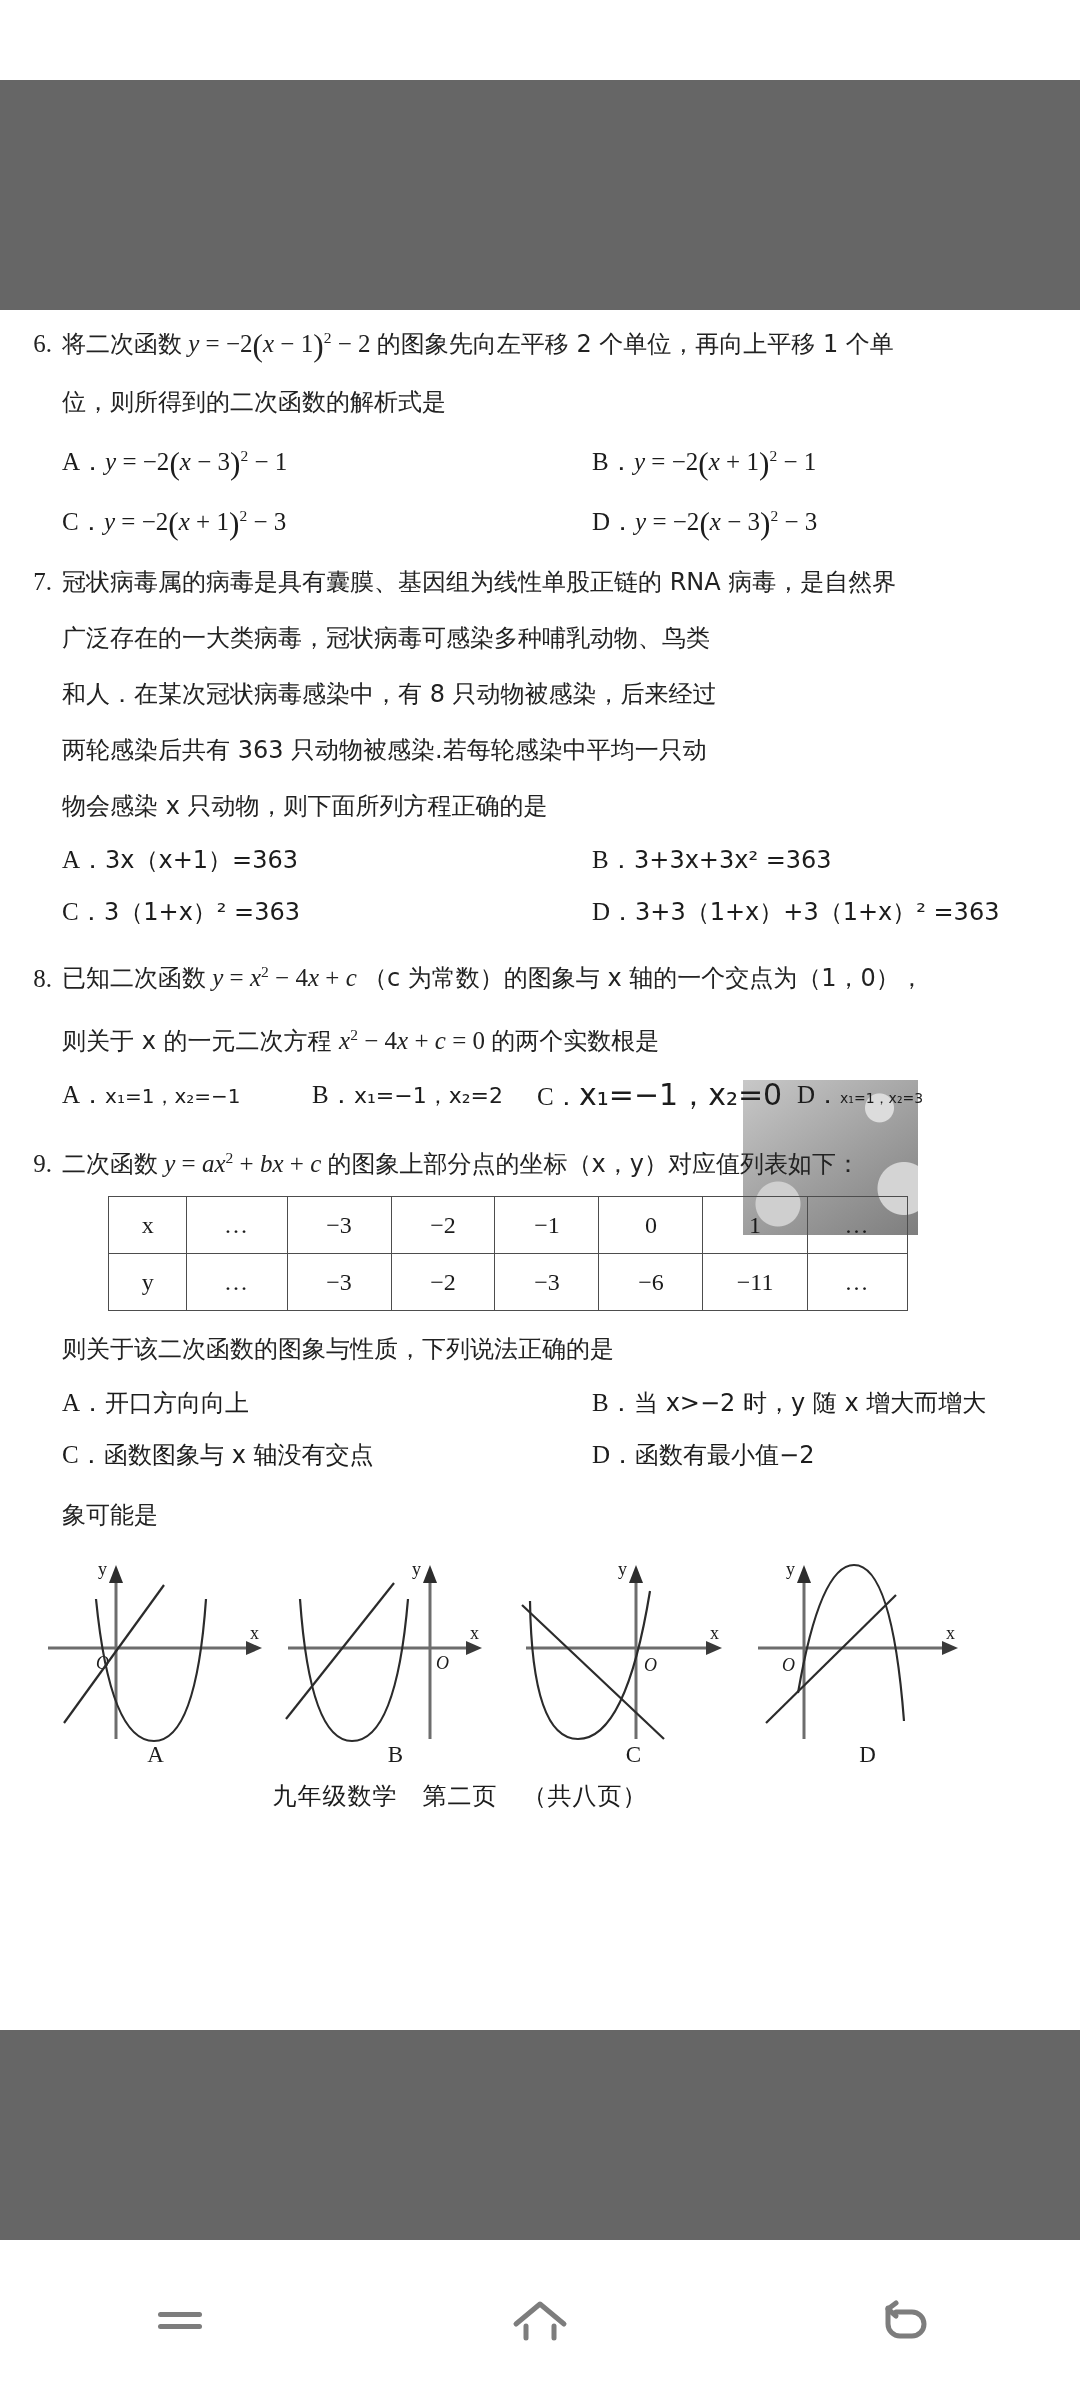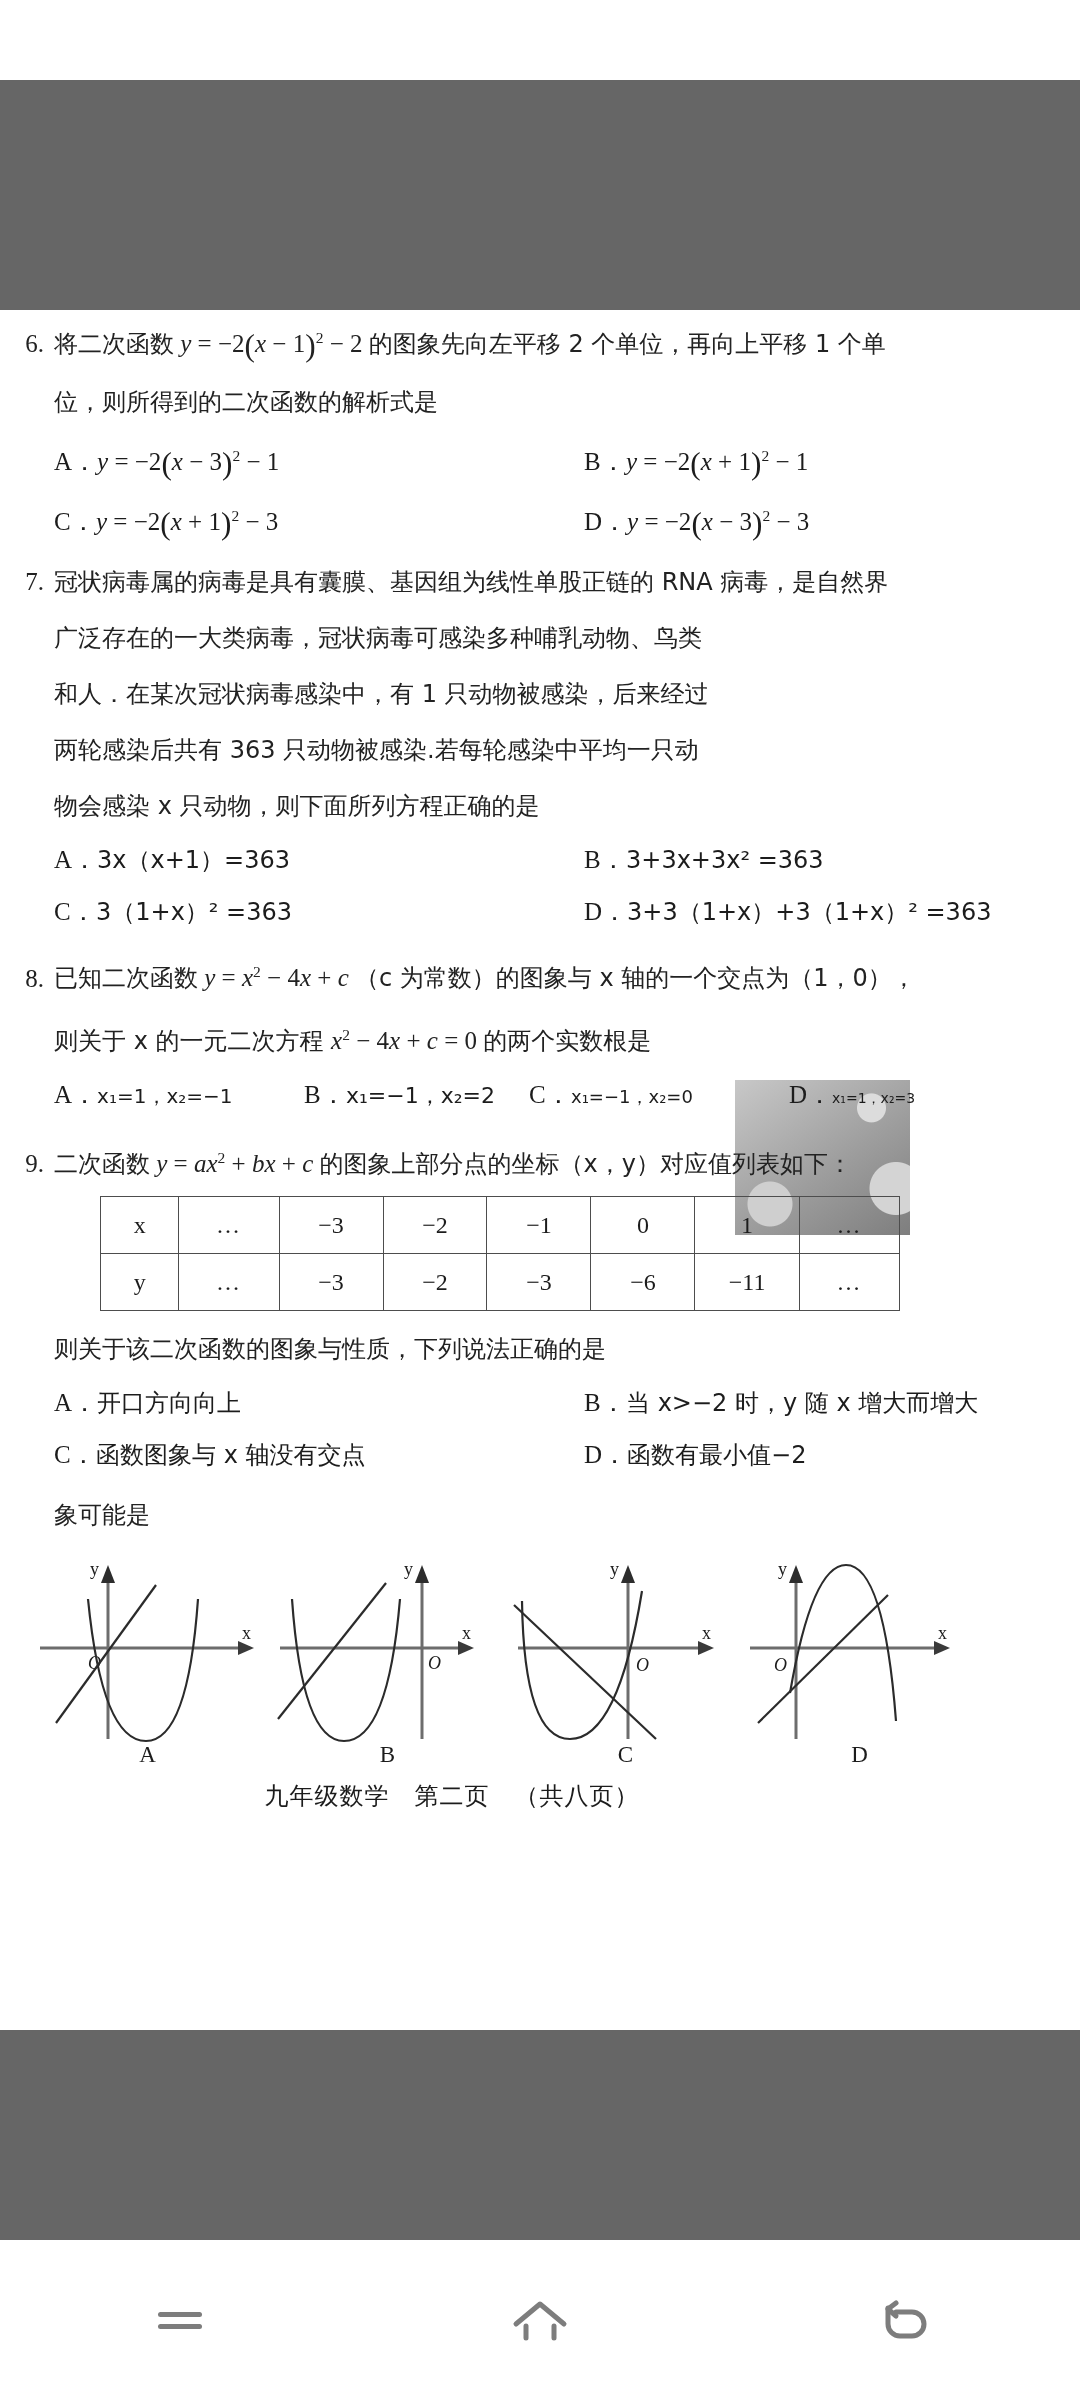--- a/index.html
+++ b/index.html
@@ -29,21 +29,21 @@
     position: absolute;
     left: 0;
     top: 310px;
     width: 1080px;
     height: 1720px;
     background: #ffffff;
   }
 
   #doc {
     position: absolute;
-    left: 0; top: 0;
+    left: 8px; top: 0;
     width: 900px;
     padding: 0;
   }
 
   
   .q {
     position: relative;
     margin: 0;
     color: #1c1c1c;
   }
@@ -217,21 +217,21 @@
     </div>
 
     <div class="q" style="margin-top:4px;">
       <div class="qline">
         <span class="num">7.</span><span class="cn">冠状病毒属的病毒是具有囊膜、基因组为线性单股正链的 RNA 病毒，是自然界</span>
       </div>
       <div class="qline">
         <span class="indent"></span><span class="cn">广泛存在的一大类病毒，冠状病毒可感染多种哺乳动物、鸟类</span>
       </div>
       <div class="qline">
-        <span class="indent"></span><span class="cn">和人．在某次冠状病毒感染中，有 1 只动物被感染，后来经过</span>
+        <span class="indent"></span><span class="cn">和人．在某次冠状病毒感染中，有 8 只动物被感染，后来经过</span>
       </div>
       <div class="qline">
         <span class="indent"></span><span class="cn">两轮感染后共有 363 只动物被感染.若每轮感染中平均一只动</span>
       </div>
       <div class="qline">
         <span class="indent"></span><span class="cn">物会感染 x 只动物，则下面所列方程正确的是</span>
       </div>
       <div class="opts col2">
         <div class="optrow">
           <div class="opt" style="width:530px">
@@ -366,21 +366,21 @@
       </div>
       <div class="opts">
         <div class="optrow four">
           <div class="opt">
             <span class="lbl">A．</span><span class="cn" style="font-size:20px">x₁=1，x₂=−1</span>
           </div>
           <div class="opt">
             <span class="lbl">B．</span><span class="cn" style="font-size:22px">x₁=−1，x₂=2</span>
           </div>
           <div class="opt">
-            <span class="lbl">C．</span><span class="cn" style="font-size:18px">x₁=−1，x₂=0</span>
+            <span class="lbl">C．</span><span class="cn" style="font-size:30px">x₁=−1，x₂=0</span>
           </div>
           <div class="opt">
             <span class="lbl">D．</span><span class="cn" style="font-size:14px">x₁=1，x₂=3</span>
           </div>
         </div>
       </div>
     </div>
 
     <div class="q" style="margin-top:6px;">
       <div class="qline">

